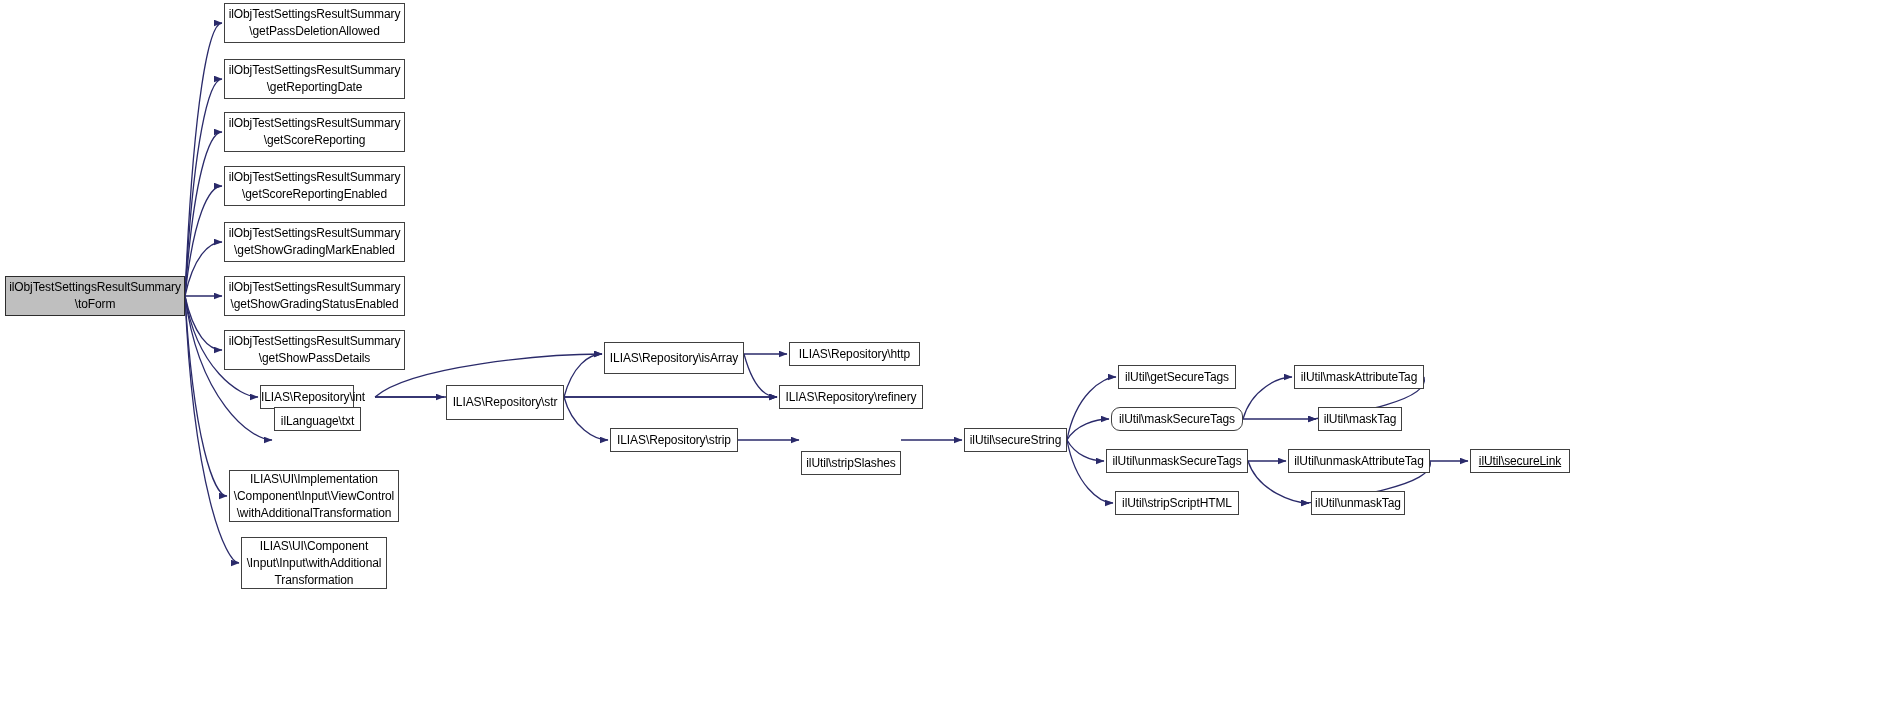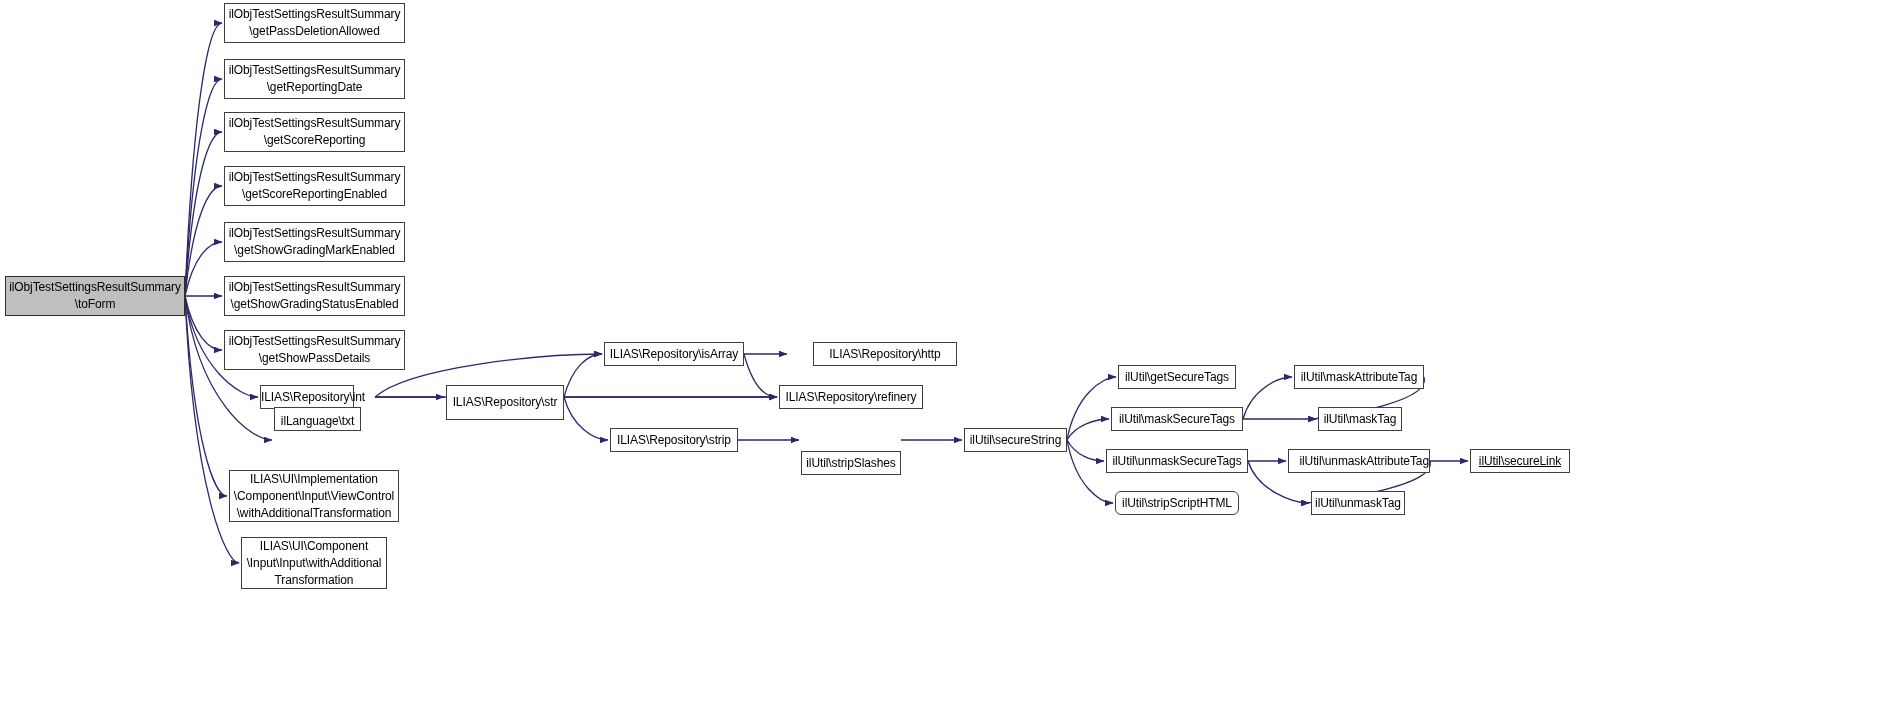--- a/index.html
+++ b/index.html
@@ -109,29 +109,29 @@
 \getShowPassDetails</span></div>
       <div class="node" style="left: 260px; top: 385px; width: 94px; height: 24px;"><span>ILIAS\Repository\int</span></div>
       <div class="node" style="left: 274px; top: 407px; width: 87px; height: 24px; align-items: flex-end;"><span>ilLanguage\txt</span></div>
       <div class="node" style="left: 229px; top: 470px; width: 170px; height: 52px;"><span>ILIAS\UI\Implementation
 \Component\Input\ViewControl
 \withAdditionalTransformation</span></div>
       <div class="node" style="left: 241px; top: 537px; width: 146px; height: 52px;"><span>ILIAS\UI\Component
 \Input\Input\withAdditional
 Transformation</span></div>
       <div class="node" style="left: 446px; top: 385px; width: 118px; height: 35px;"><span>ILIAS\Repository\str</span></div>
-      <div class="node" style="left: 604px; top: 342px; width: 140px; height: 24px;"><span>ILIAS\Repository\isArray</span></div>
+      <div class="node" style="left: 604px; top: 342px; width: 140px; height: 32px;"><span>ILIAS\Repository\isArray</span></div>
       <div class="node" style="left: 610px; top: 428px; width: 128px; height: 24px;"><span>ILIAS\Repository\strip</span></div>
-      <div class="node" style="left: 813px; top: 342px; width: 144px; height: 24px; justify-content: flex-end;"><span>ILIAS\Repository\http</span></div>
+      <div class="node" style="left: 789px; top: 342px; width: 131px; height: 24px; justify-content: flex-end;"><span>ILIAS\Repository\http</span></div>
       <div class="node" style="left: 779px; top: 385px; width: 144px; height: 24px;"><span>ILIAS\Repository\refinery</span></div>
       <div class="node" style="left: 801px; top: 428px; width: 100px; height: 24px; margin-top: 23px;"><span>ilUtil\stripSlashes</span></div>
       <div class="node" style="left: 964px; top: 428px; width: 103px; height: 24px;"><span>ilUtil\secureString</span></div>
       <div class="node" style="left: 1118px; top: 365px; width: 118px; height: 24px;"><span>ilUtil\getSecureTags</span></div>
-      <div class="node" style="left: 1111px; top: 407px; width: 132px; height: 24px;"><span>ilUtil\maskSecureTags</span></div>
+      <div class="node" style="left: 1111px; top: 407px; width: 132px; height: 24px; border-radius: 9px;"><span>ilUtil\maskSecureTags</span></div>
       <div class="node" style="left: 1106px; top: 449px; width: 142px; height: 24px;"><span>ilUtil\unmaskSecureTags</span></div>
-      <div class="node" style="left: 1115px; top: 491px; width: 124px; height: 24px; border-radius: 6px;"><span>ilUtil\stripScriptHTML</span></div>
+      <div class="node" style="left: 1115px; top: 491px; width: 124px; height: 24px;"><span>ilUtil\stripScriptHTML</span></div>
       <div class="node" style="left: 1294px; top: 365px; width: 130px; height: 24px;"><span>ilUtil\maskAttributeTag</span></div>
       <div class="node" style="left: 1318px; top: 407px; width: 84px; height: 24px;"><span>ilUtil\maskTag</span></div>
-      <div class="node" style="left: 1288px; top: 449px; width: 142px; height: 24px; text-align: right;"><span>ilUtil\unmaskAttributeTag</span></div>
+      <div class="node" style="left: 1288px; top: 449px; width: 142px; height: 24px;"><span>ilUtil\unmaskAttributeTag</span></div>
       <div class="node" style="left: 1311px; top: 491px; width: 94px; height: 24px; text-align: center;"><span>ilUtil\unmaskTag</span></div>
       <div class="node" style="left: 1470px; top: 449px; width: 100px; height: 24px; text-decoration: underline;"><span>ilUtil\secureLink</span></div>
     </div>
 </div>
 
 </body></html>

